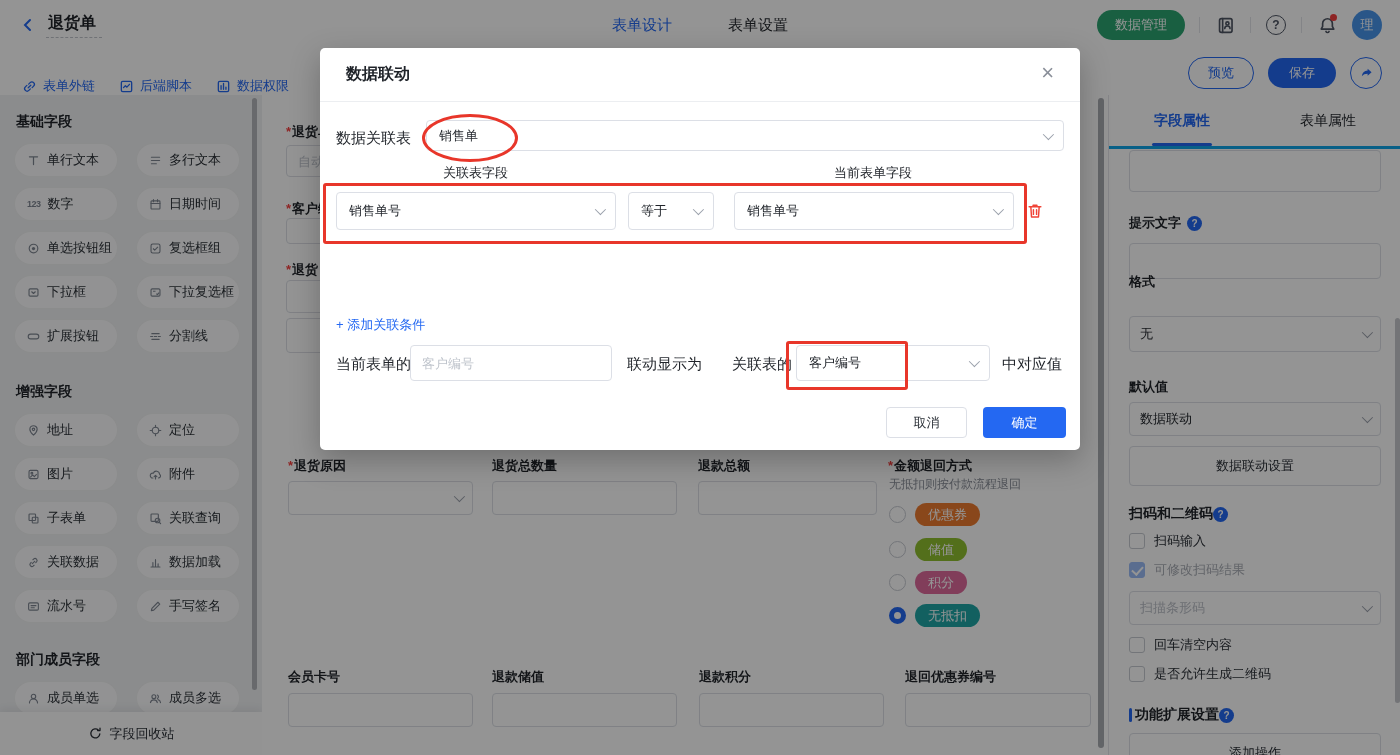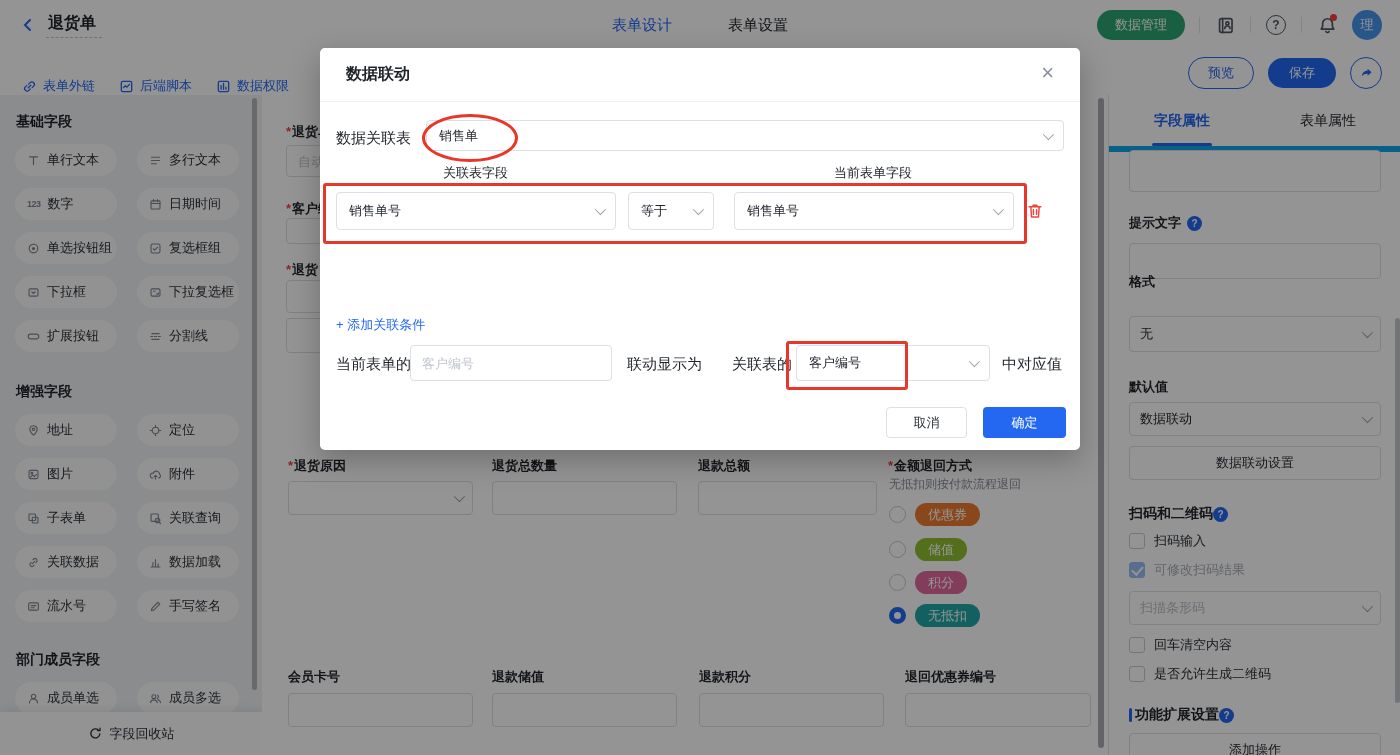--- a/index.html
+++ b/index.html
@@ -47,30 +47,30 @@
   .radio-row{position:absolute;display:flex;align-items:center;gap:9px;}
   .radio{width:17px;height:17px;border-radius:50%;border:1.5px solid #c6cad1;background:#fff;box-sizing:border-box;cursor:pointer;flex:none;}
   .radio.on{border:5px solid #2468F2;}
   .tag{height:23px;padding:0 13px;border-radius:12px;color:#fff;font-size:13px;display:flex;align-items:center;}
   .cv-thumb{position:absolute;left:836px;top:3px;width:6px;height:650px;border-radius:3px;background:#a9acb2;}
   input{font-family:inherit;font-size:13px;color:#1f2329;outline:none;}
   input::placeholder{color:#bfc4cc;}
   .plaininput{border:none;width:100%;height:100%;background:transparent;padding:0 11px;box-sizing:border-box;}
   
   .panel{position:absolute;left:1108px;top:95px;width:292px;height:660px;background:#fff;border-left:1px solid #e5e6eb;overflow:hidden;box-sizing:border-box;}
-  .ptabs{position:absolute;left:0;top:0;width:292px;height:51px;border-bottom:6px solid #0ea5e9;display:flex;}
+  .ptabs{position:absolute;left:0;top:0;width:292px;height:51px;border-bottom:3px solid #0ea5e9;display:flex;}
   .ptab{width:50%;display:flex;align-items:center;justify-content:center;font-size:14px;color:#1f2329;cursor:pointer;position:relative;}
   .ptab.active{color:#2468F2;font-weight:700;}
   .ptab.active::after{content:"";position:absolute;left:50%;bottom:0;transform:translateX(-50%);width:60px;height:3px;background:#2468F2;border-radius:2px;}
   .plbl{position:absolute;left:20px;font-size:13px;font-weight:700;color:#1f2329;display:flex;align-items:center;gap:6px;white-space:nowrap;}
   .qicon{width:15px;height:15px;border-radius:50%;background:#2468F2;color:#fff;font-size:10px;font-weight:700;display:flex;align-items:center;justify-content:center;}
   .pn-inp{position:absolute;left:20px;width:252px;border:1px solid #dcdfe6;border-radius:4px;background:#fff;box-sizing:border-box;}
   .pn-sel{display:flex;align-items:center;justify-content:space-between;padding:0 10px;font-size:13px;color:#1f2329;cursor:pointer;}
   .pn-sel.disabled{color:#bbbfc7;background:#fff;}
-  .pn-btn{position:absolute;left:20px;width:252px;height:34px;border:1px solid #dcdfe6;border-radius:4px;background:#fff;display:flex;align-items:center;justify-content:center;font-size:13px;color:#2a2f36;cursor:pointer;box-sizing:border-box;}
+  .pn-btn{position:absolute;left:20px;width:252px;height:40px;border:1px solid #dcdfe6;border-radius:4px;background:#fff;display:flex;align-items:center;justify-content:center;font-size:13px;color:#2a2f36;cursor:pointer;box-sizing:border-box;}
   .cbrow{position:absolute;left:20px;display:flex;align-items:center;gap:9px;font-size:13px;color:#2a2f36;cursor:pointer;}
   .cbox{width:16px;height:16px;border:1px solid #c6cad1;border-radius:3px;background:#fff;box-sizing:border-box;flex:none;position:relative;}
   .cbox.checked{background:#9bbcf6;border-color:#9bbcf6;}
   .cbox.checked::after{content:"";position:absolute;left:4px;top:1px;width:5px;height:9px;border-right:2px solid #fff;border-bottom:2px solid #fff;transform:rotate(42deg);}
   .cbrow.disabled{color:#a9adb5;}
   .secthead{position:absolute;left:20px;font-size:14px;font-weight:700;color:#1f2329;display:flex;align-items:center;}
   .bluebar{width:3px;height:14px;background:#2468F2;border-radius:2px;margin-right:3px;}
   .pn-thumb{position:absolute;left:286px;top:223px;width:5px;height:385px;border-radius:3px;background:#c6c8cd;}
   
   .overlay{position:absolute;inset:0;background:rgba(0,0,0,.42);z-index:50;}

